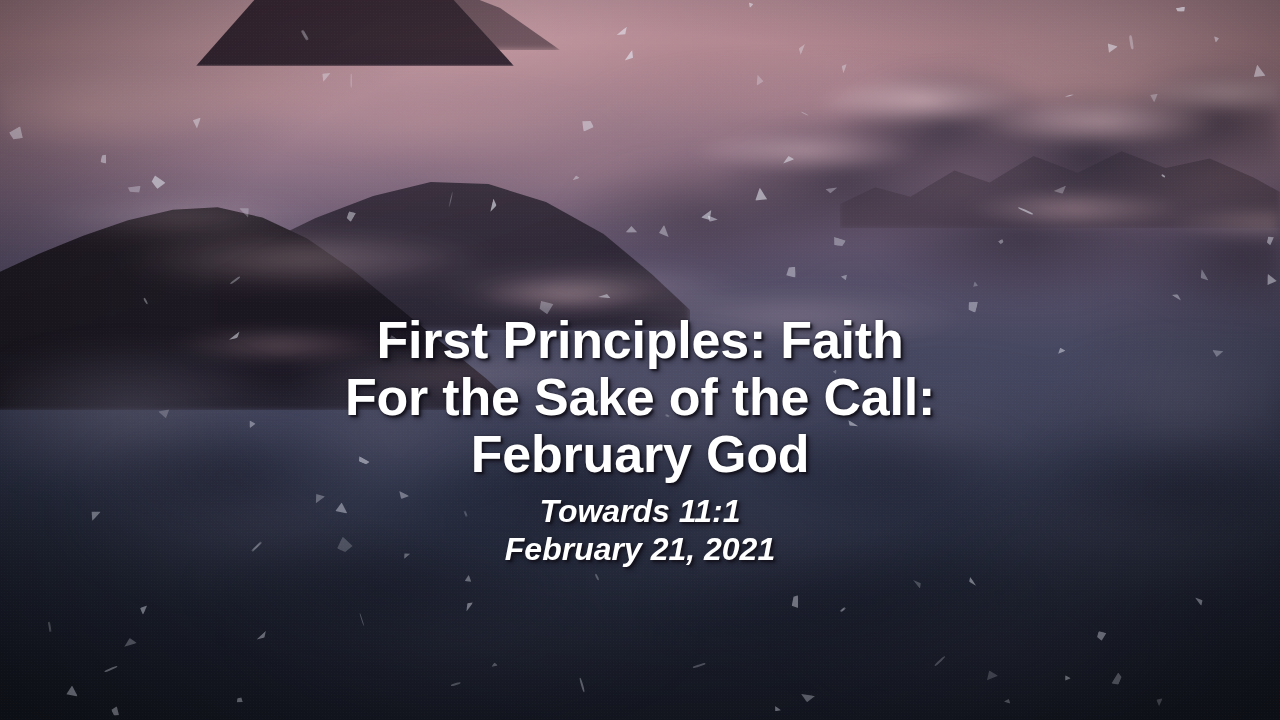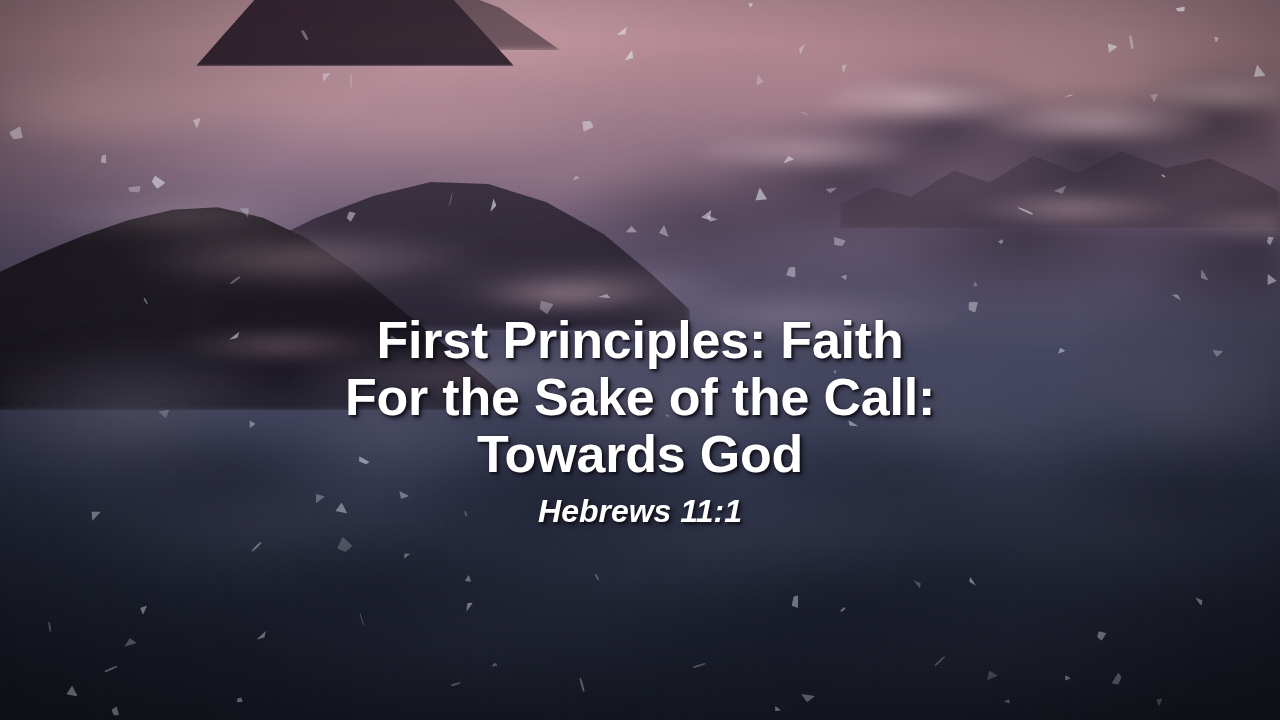--- a/index.html
+++ b/index.html
@@ -370,20 +370,21 @@
       <div class="pt shard" style="left: 150.7px; top: 177px; width: 12.7px; height: 10.3px; opacity: 0.69; transform: rotate(43deg); filter: blur(0.6px);"></div>
       <div class="pt tri" style="left: 803.2px; top: 691px; width: 8.4px; height: 13.8px; opacity: 0.41; transform: rotate(108deg);"></div>
       <div class="pt streak" style="left: 574.5px; top: 684.2px; width: 14.5px; height: 2.3px; opacity: 0.42; transform: rotate(254deg);"></div>
       <div class="pt streak" style="left: 692.7px; top: 664.8px; width: 12.7px; height: 1.5px; opacity: 0.33; transform: rotate(163deg);"></div>
       <div class="pt tri" style="left: 242.4px; top: 204.7px; width: 8px; height: 12.7px; opacity: 0.36; transform: rotate(326deg);"></div>
     </div>
 
   <div id="title-block">
     <div class="title-line">First Principles: Faith</div>
     <div class="title-line">For the Sake of the Call:</div>
-    <div class="title-line">Towards God</div>
+    <div class="title-line">February God</div>
 
     <div id="subtitle-block">
-      <div class="sub-line">Hebrews 11:1</div>
+      <div class="sub-line">Towards 11:1</div>
+      <div class="sub-line">February 21, 2021</div>
     </div>
   </div>
 
 </div>
 
 </body></html>

